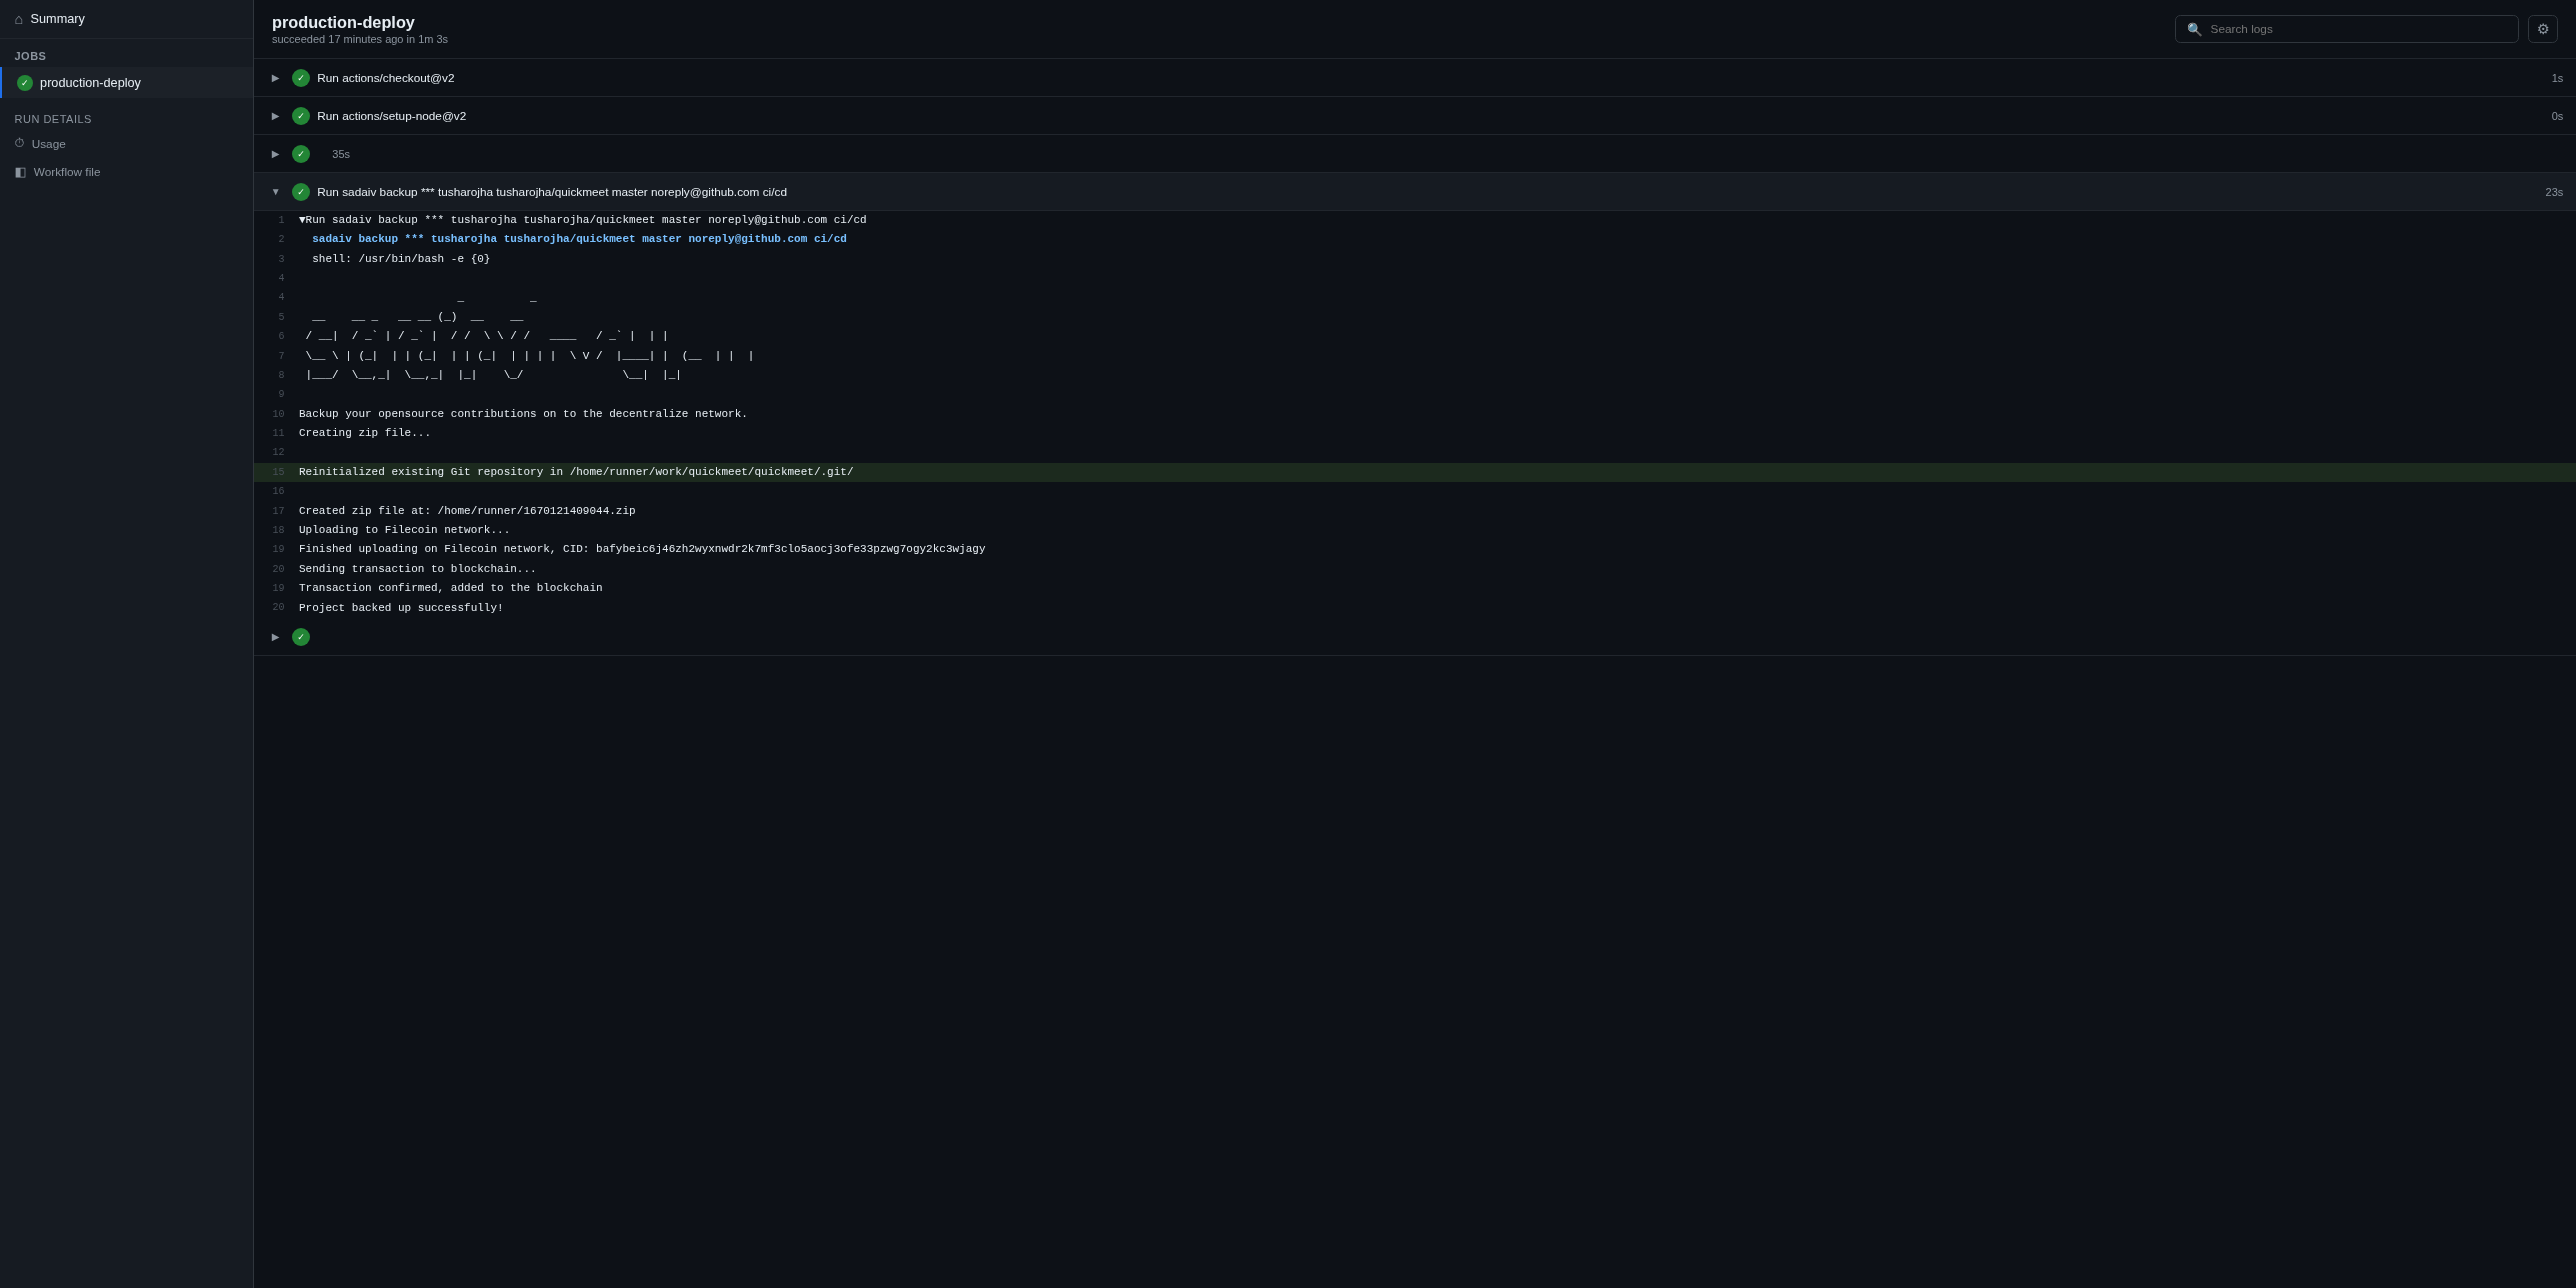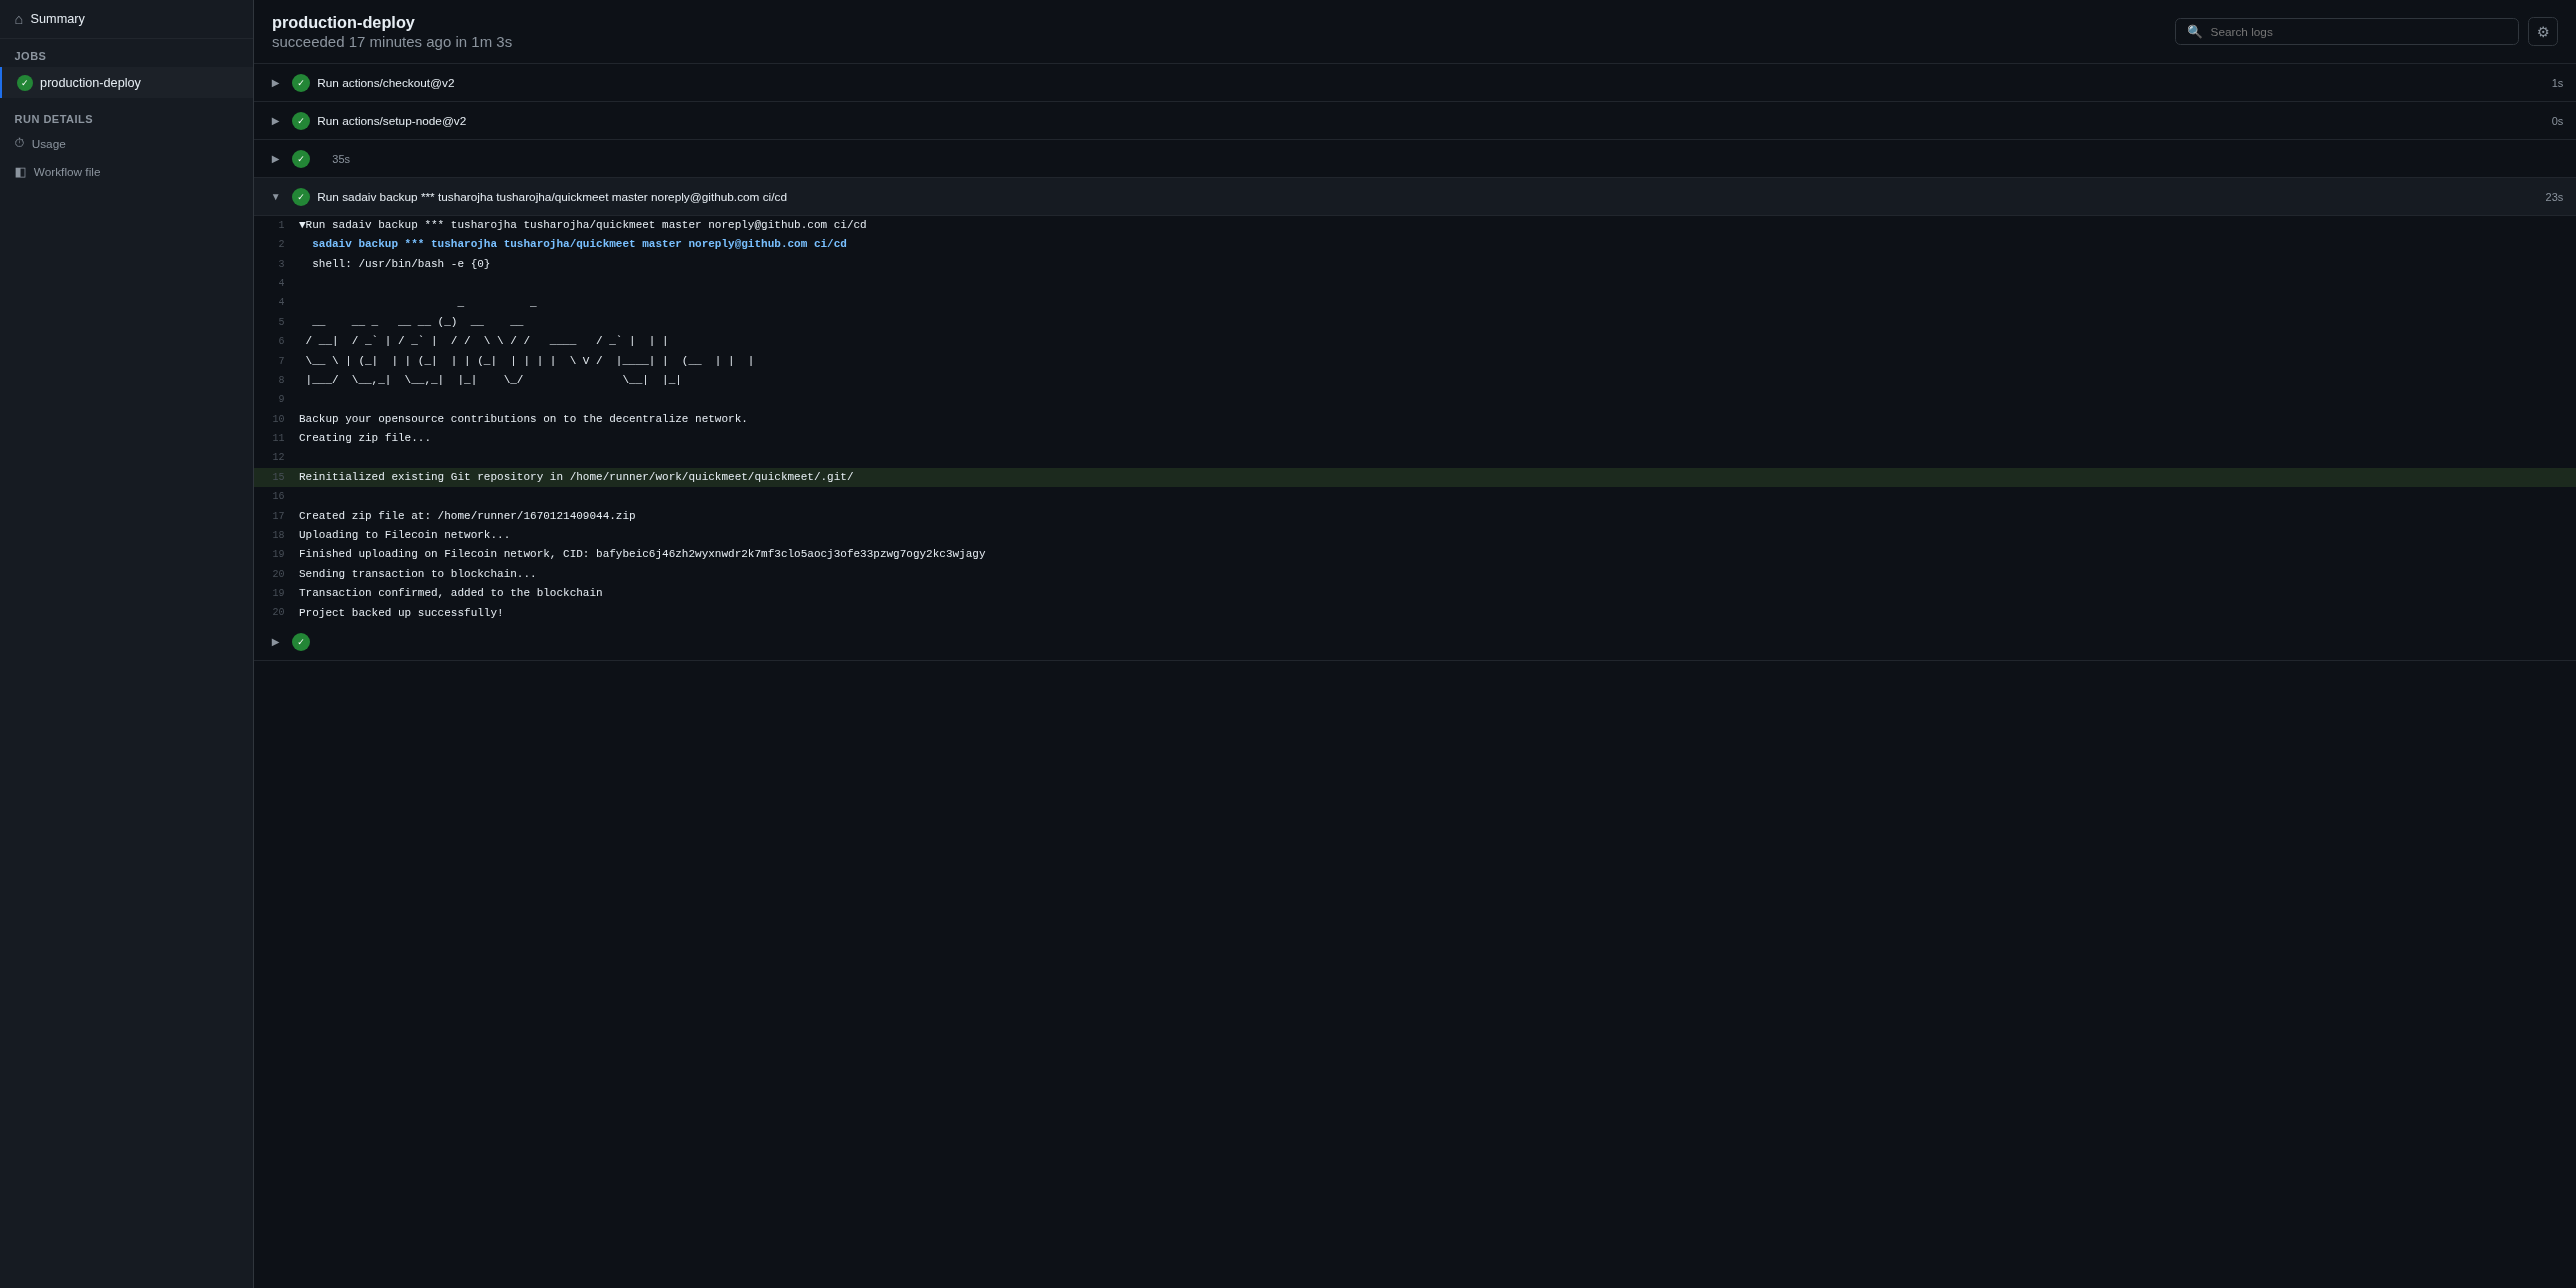--- a/index.html
+++ b/index.html
@@ -65,21 +65,21 @@
       align-items: center;
       justify-content: center;
       font-size: 9px;
       color: white;
       flex-shrink: 0;
     }
 
     .run-details-label {
       padding: 14.5px 14.5px 5.4px;
       font-size: 11px;
-      font-weight: 700;
+      font-weight: 400;
       color: #8b949e;
       text-transform: uppercase;
       letter-spacing: 0.5px;
     }
     .detail-item {
       display: flex;
       align-items: center;
       gap: 7.3px;
       padding: 6.3px 14.5px;
       cursor: pointer;
@@ -102,21 +102,21 @@
       padding: 12.7px 18px;
       border-bottom: 0.9px solid #21262d;
       background: #0d1117;
     }
     .header-left h1 {
       font-size: 16.3px;
       font-weight: 600;
       color: #e6edf3;
     }
     .header-left .subtitle {
-      font-size: 15px;
+      font-size: 11px;
       color: #8b949e;
       margin-top: 1.8px;
     }
     .header-right {
       display: flex;
       align-items: center;
       gap: 9px;
     }
     .search-box {
       display: flex;

